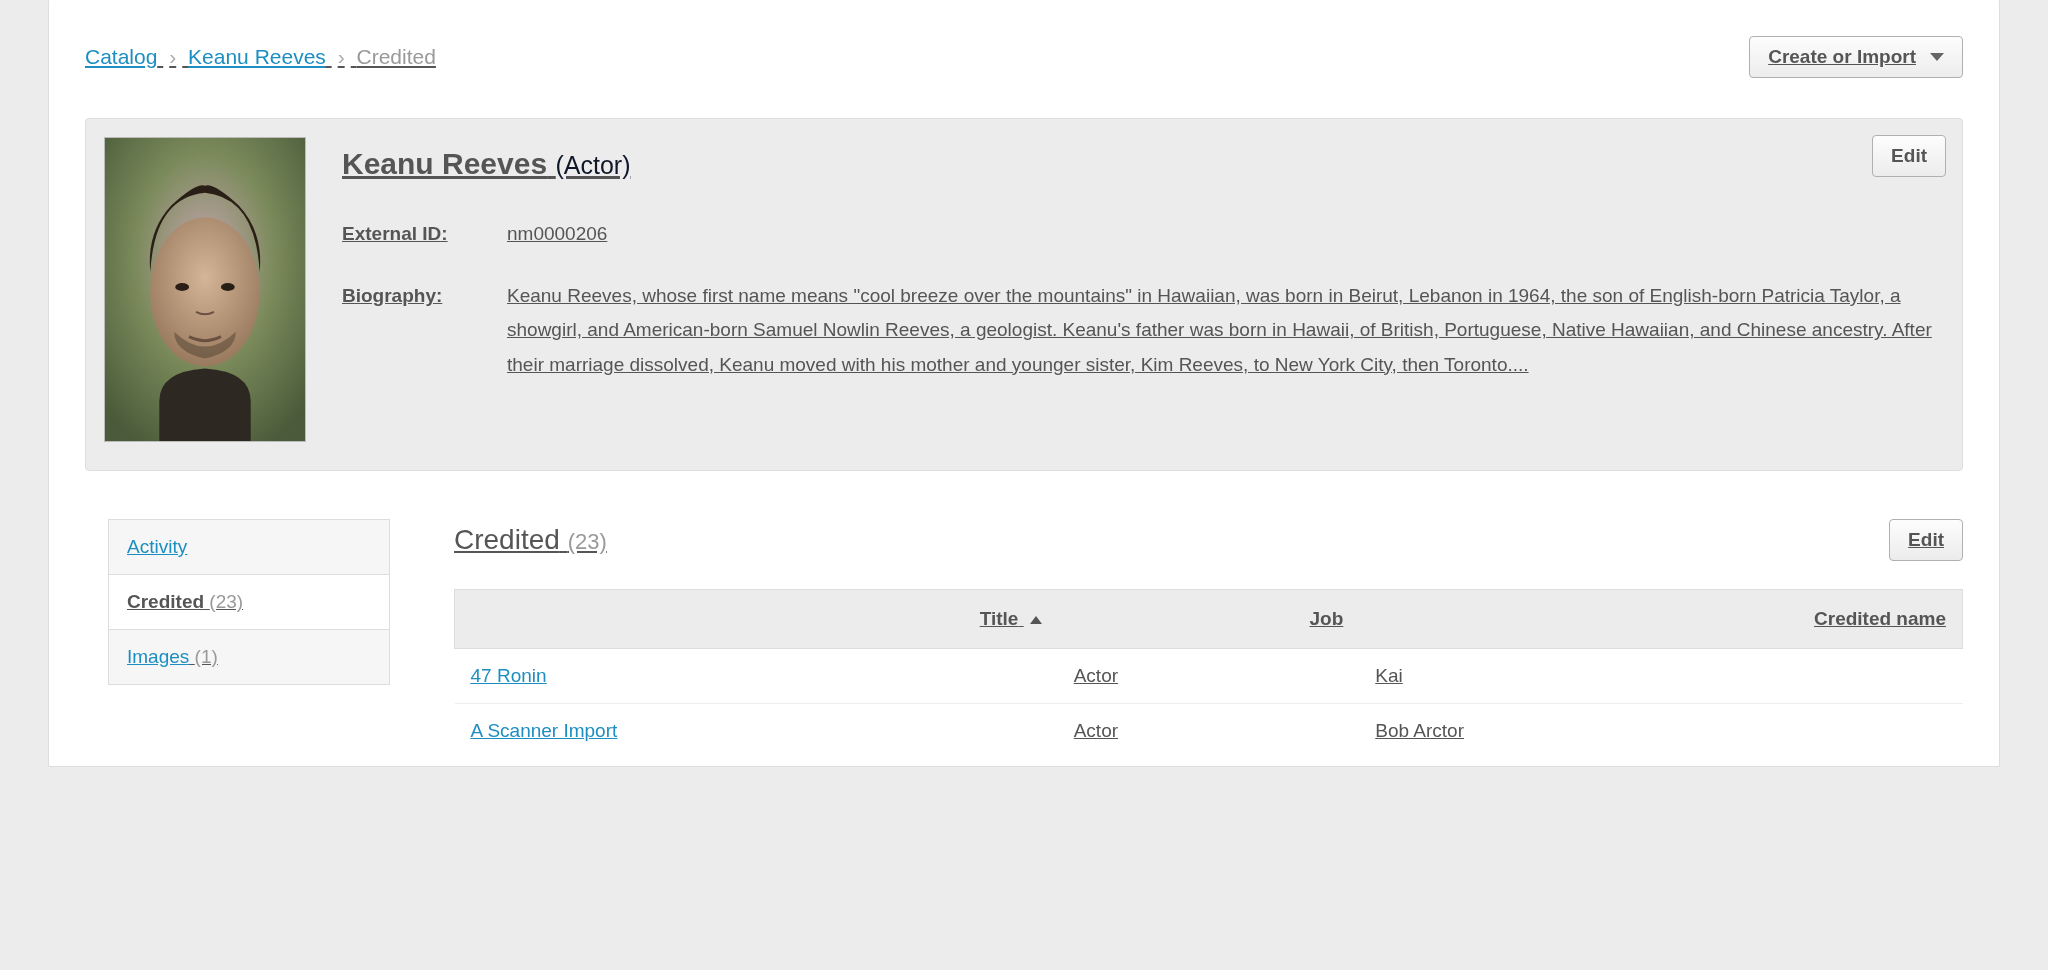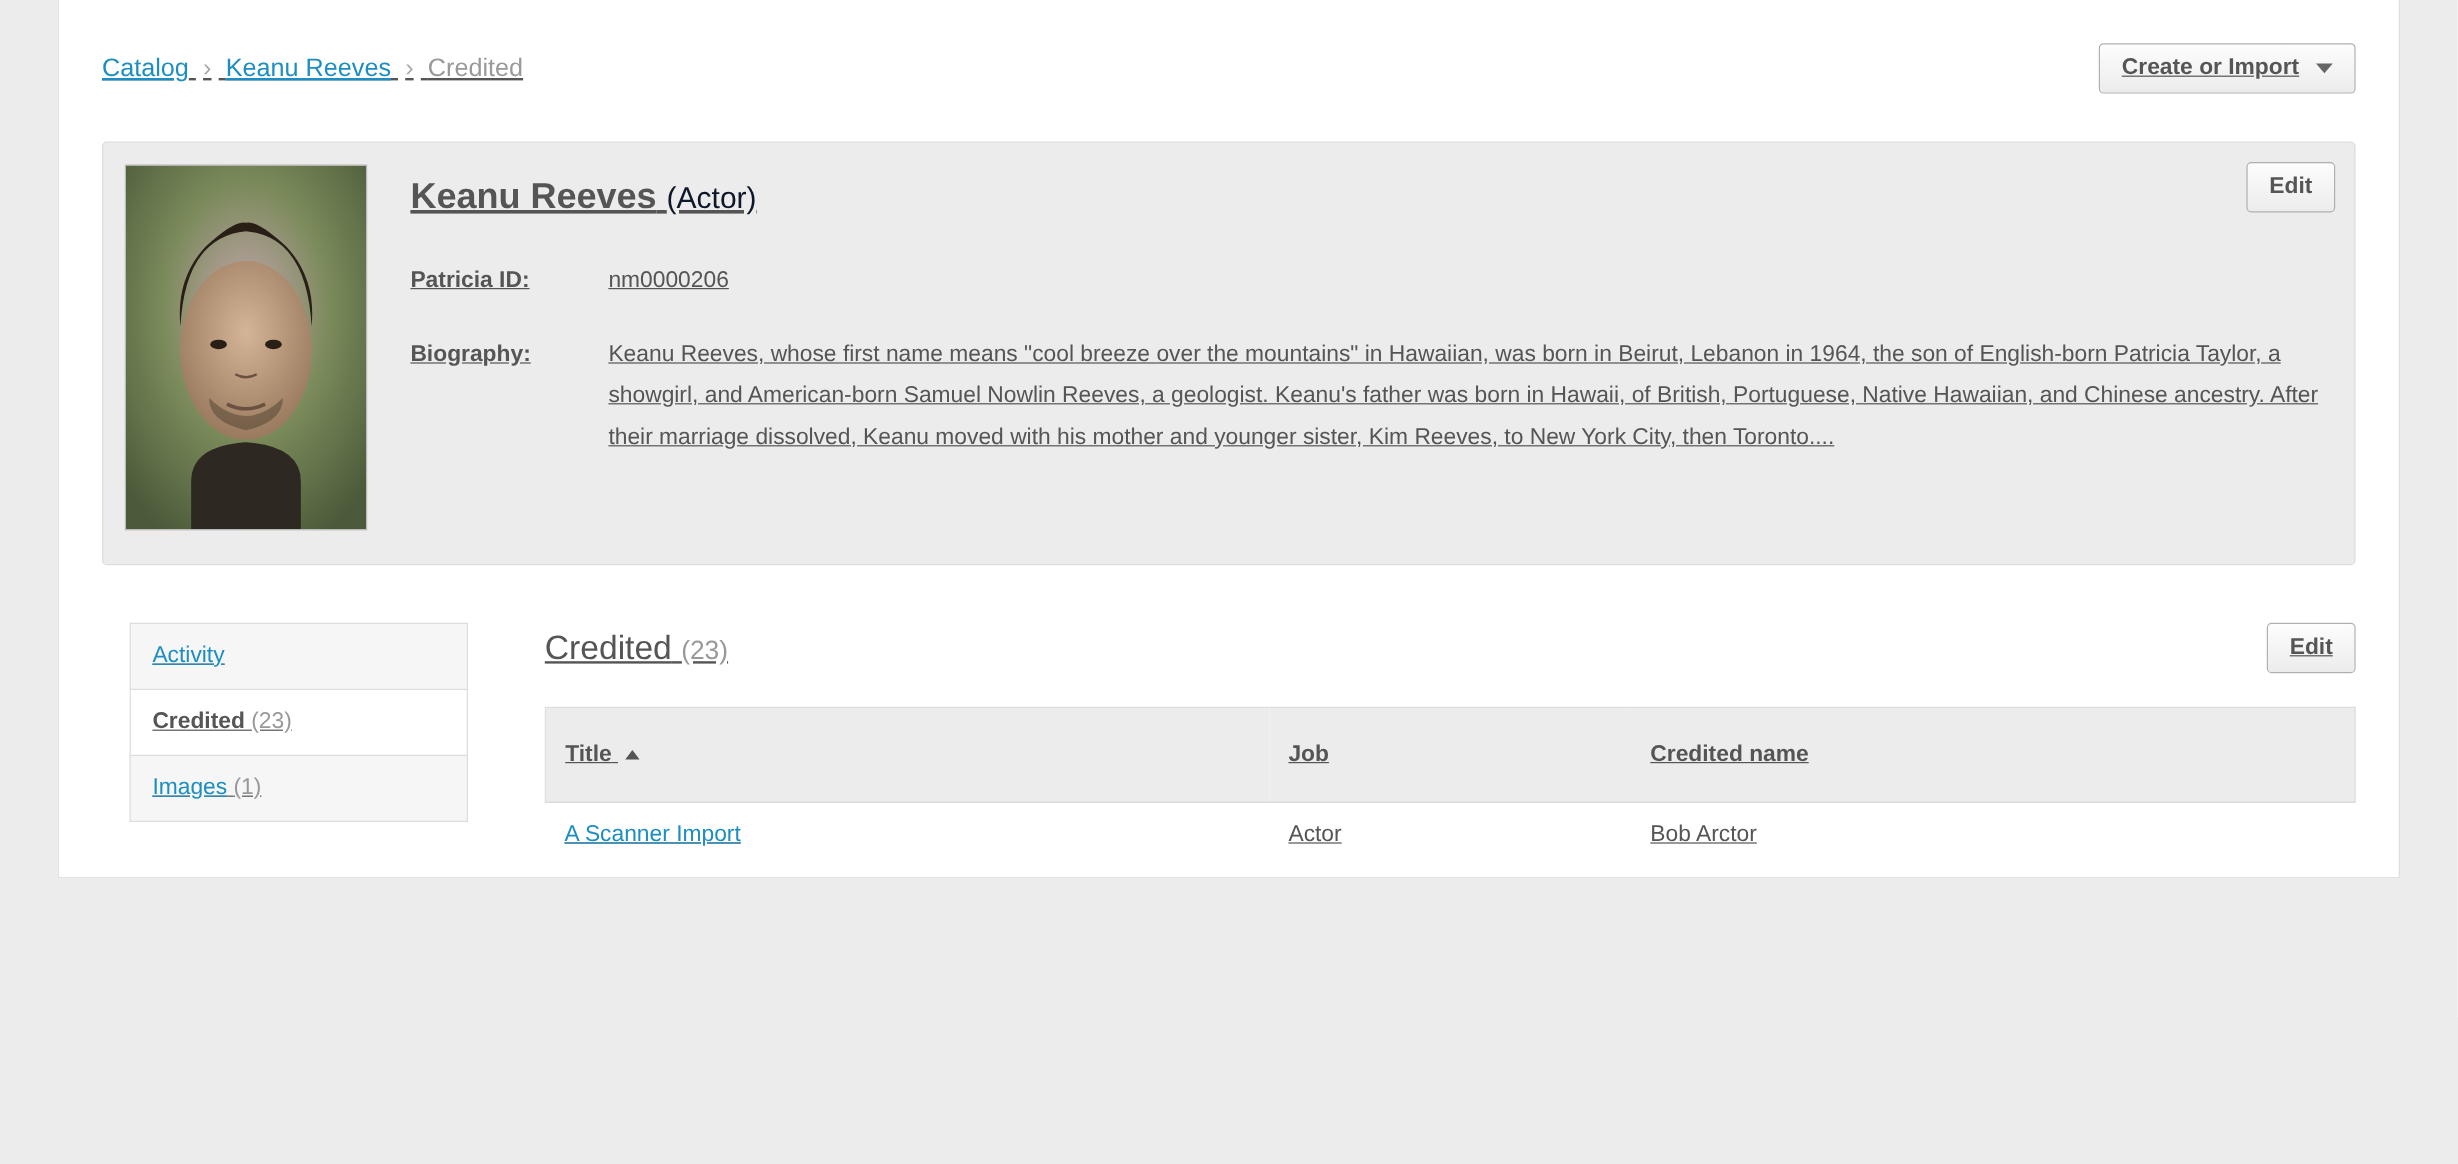--- a/index.html
+++ b/index.html
@@ -140,22 +140,22 @@
   font-size: 28px;
   font-weight: normal;
   color: #555;
 }
 .main-header h2 .count { color: #999; font-size: 22px; }
 .table { width: 100%; border-collapse: collapse; }
 .table thead th {
   background: #ececec;
   border: 1px solid #ddd;
   border-left: none; border-right: none;
-  text-align: left;
-  padding: 28px 16px;
+  text-align: right;
+  padding: 18px 16px;
   font-size: 19px;
   font-weight: 600;
   color: #555;
 }
 .table thead th:first-child { border-left: 1px solid #ddd; }
 .table thead th:last-child { border-right: 1px solid #ddd; }
 .table tbody td {
   padding: 16px 16px;
   font-size: 19px;
   color: #555;
@@ -215,21 +215,21 @@
         <path d="M85 200 Q101 208 117 200" stroke="#6a5040" stroke-width="3" fill="none"></path>
         <path d="M70 195 Q101 225 132 195 Q132 215 101 222 Q70 215 70 195 Z" fill="#3a2f24" opacity="0.4"></path>
       </svg>
     </div>
     <div class="info-body">
       <h1 class="info-title">
         <span>Keanu Reeves</span>
         <span class="role">(Actor)</span>
       </h1>
       <div class="info-field">
-        <div class="label">Patricia ID:</div>
+        <div class="label">External ID:</div>
         <div class="value">nm0000206</div>
       </div>
       <div class="info-field">
         <div class="label">Biography:</div>
         <div class="value">Keanu Reeves, whose first name means "cool breeze over the mountains" in Hawaiian, was born in Beirut, Lebanon in 1964, the son of English-born Patricia Taylor, a showgirl, and American-born Samuel Nowlin Reeves, a geologist. Keanu's father was born in Hawaii, of British, Portuguese, Native Hawaiian, and Chinese ancestry. After their marriage dissolved, Keanu moved with his mother and younger sister, Kim Reeves, to New York City, then Toronto....</div>
       </div>
     </div>
     <button class="btn info-edit">Edit</button>
   </div>
 
@@ -263,20 +263,25 @@
             <th style="width:40%">
               <span>Title</span>
               <span class="sort-arrow"></span>
             </th>
             <th style="width:20%">Job</th>
             <th style="width:40%">Credited name</th>
           </tr>
         </thead>
         <tbody>
           <tr>
+            <td><a href="#">47 Ronin</a></td>
+            <td>Actor</td>
+            <td>Kai</td>
+          </tr>
+          <tr>
             <td style="border-bottom:none"><a href="#">A Scanner Import</a></td>
             <td style="border-bottom:none">Actor</td>
             <td style="border-bottom:none">Bob Arctor</td>
           </tr>
         </tbody>
       </table>
     </div>
   </div>
 
 </div>

